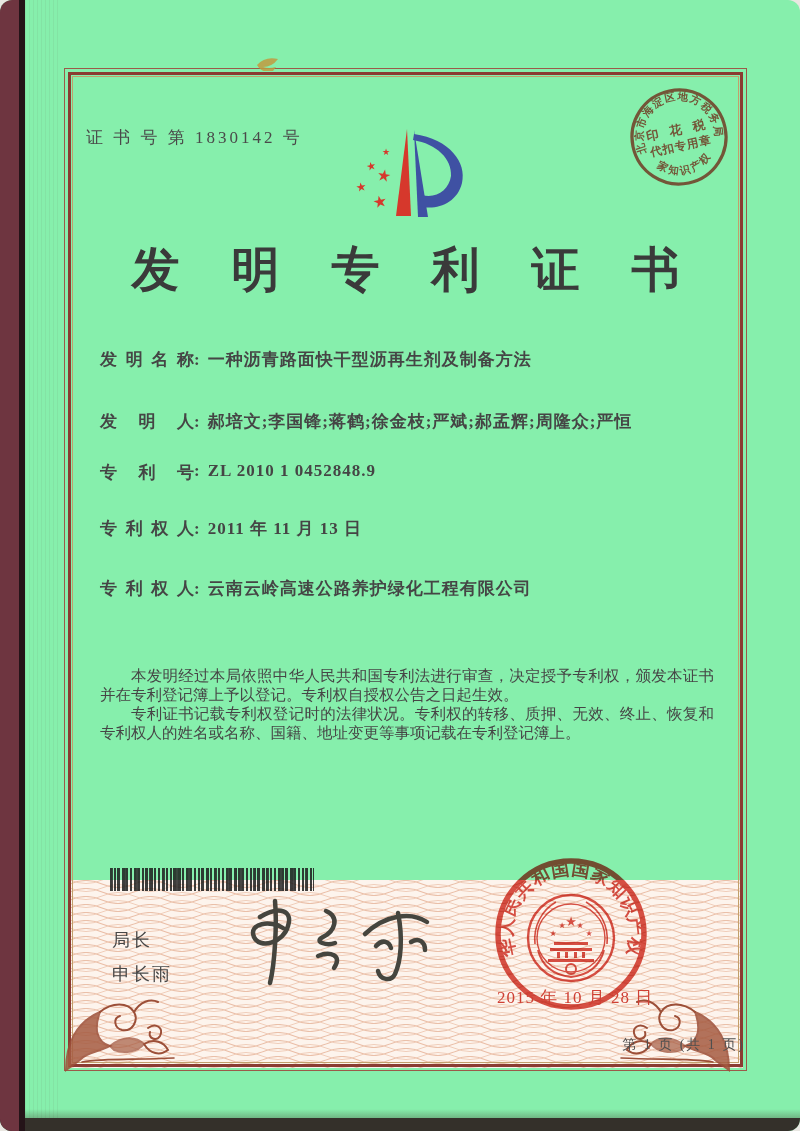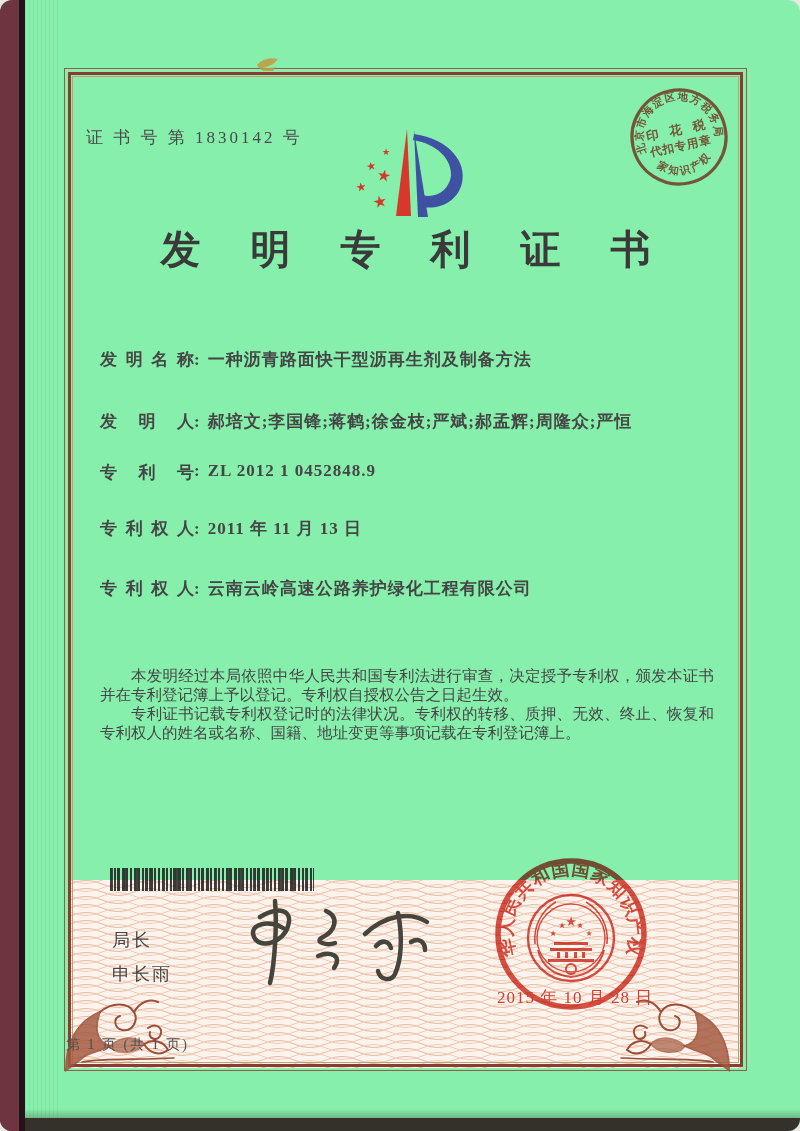--- a/index.html
+++ b/index.html
@@ -29,22 +29,22 @@
   .frame-gold { position:absolute; left:1px; top:1px; right:1px; bottom:1px;
     border:1px solid #c2a06b; }
 
   .guilloche { left:70px; top:880px; width:673px; height:188px; z-index:1; }
   .ornament { z-index:3; }
 
   .cert-number { left:86px; top:126px; font-size:17px; letter-spacing:3px; color:#4a4a4a; z-index:4; }
 
   .logo { left:330px; top:110px; z-index:4; }
 
-  .title { left:66px; top:222px; width:679px; text-align:center;
-    font-size:40px; font-weight:600; color:#3a3a3a;
+  .title { left:66px; top:238px; width:679px; text-align:center;
+    font-size:48px; font-weight:600; color:#3a3a3a;
     letter-spacing:20px; text-indent:20px; z-index:4; }
 
   .field { left:100px; width:620px; font-size:17px; color:#454545; z-index:4; white-space:nowrap;font-weight:bold; }
   .flabel { display:inline-block; width:94px; text-align:justify; text-align-last:justify; vertical-align:top; }
   .fcolon { margin:0 2px 0 0; }
   .fvalue { margin-left:6px; letter-spacing:1px; }
 
   .legal { left:100px; top:666px; width:614px; font-size:15.5px; line-height:19px;
     color:#464646; z-index:4; text-align:justify; }
   .legal p { margin:0; text-indent:2em; }
@@ -60,21 +60,21 @@
   .signer-title { left:112px; top:928px; }
   .signer-name  { left:112px; top:962px; }
   .signature { left:230px; top:893px; z-index:5; }
 
   .office-seal { left:486px; top:848px; z-index:5; opacity:.93; mix-blend-mode:multiply; }
   .seal-date { left:490px; top:986px; width:170px; text-align:center; font-size:17px;
     color:#cf4034; letter-spacing:1px; z-index:6; }
 
   .tax-stamp { left:619px; top:77px; z-index:5; opacity:.88; mix-blend-mode:multiply; }
 
-  .page-footer { left:66px; top:1036px; width:679px; text-align:left;
+  .page-footer { left:66px; top:1036px; width:679px; text-align:right;
     font-size:14px; letter-spacing:2px; color:#4f4f4f; z-index:4; }
 
   .gold-leaf { left:256px; top:55px; z-index:4; }
 </style>
 </head>
 <body>
 
 <div class="page">
 
   <div class="abs page-edge-texture"></div>
@@ -147,21 +147,21 @@
 
   <div class="abs title">发 明 专 利 证 书</div>
 
   <div class="abs field" style="top:348px;">
     <span class="flabel">发明名称</span><span class="fcolon">:</span><span class="fvalue">一种沥青路面快干型沥再生剂及制备方法</span>
   </div>
   <div class="abs field" style="top:410px;">
     <span class="flabel">发明人</span><span class="fcolon">:</span><span class="fvalue">郝培文;李国锋;蒋鹤;徐金枝;严斌;郝孟辉;周隆众;严恒</span>
   </div>
   <div class="abs field" style="top:461px;">
-    <span class="flabel">专利号</span><span class="fcolon">:</span><span class="fvalue">ZL 2012 1 0452848.9</span>
+    <span class="flabel">专利号</span><span class="fcolon">:</span><span class="fvalue">ZL 2010 1 0452848.9</span>
   </div>
   <div class="abs field" style="top:517px;">
     <span class="flabel">专利权人</span><span class="fcolon">:</span><span class="fvalue">2011 年 11 月 13 日</span>
   </div>
   <div class="abs field" style="top:577px;">
     <span class="flabel">专利权人</span><span class="fcolon">:</span><span class="fvalue">云南云岭高速公路养护绿化工程有限公司</span>
   </div>
 
   <div class="abs legal">
     <p>本发明经过本局依照中华人民共和国专利法进行审查，决定授予专利权，颁发本证书并在专利登记簿上予以登记。专利权自授权公告之日起生效。</p>

